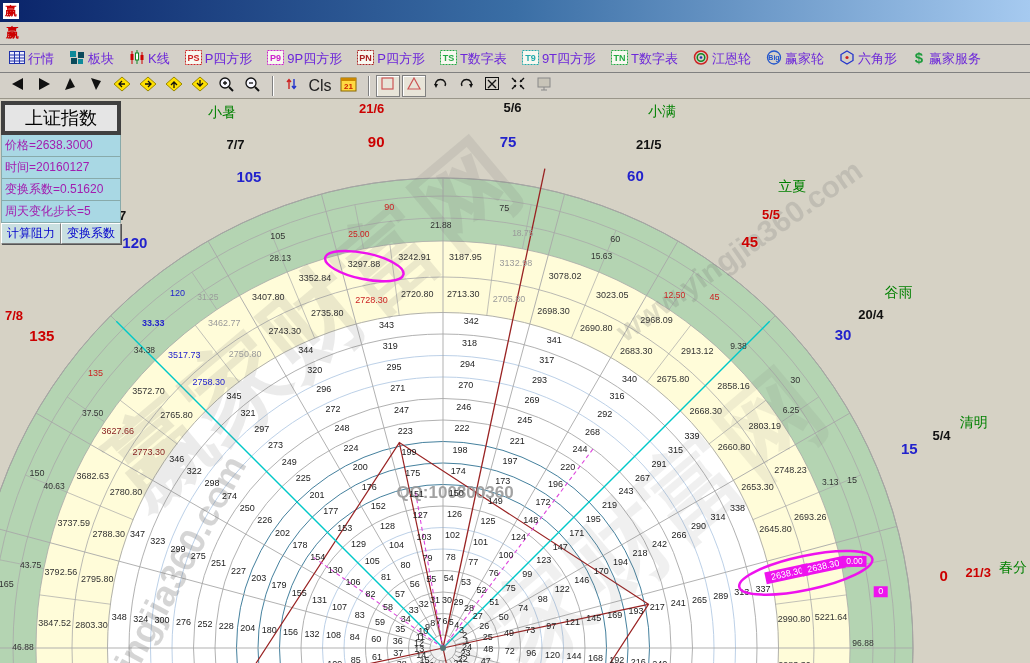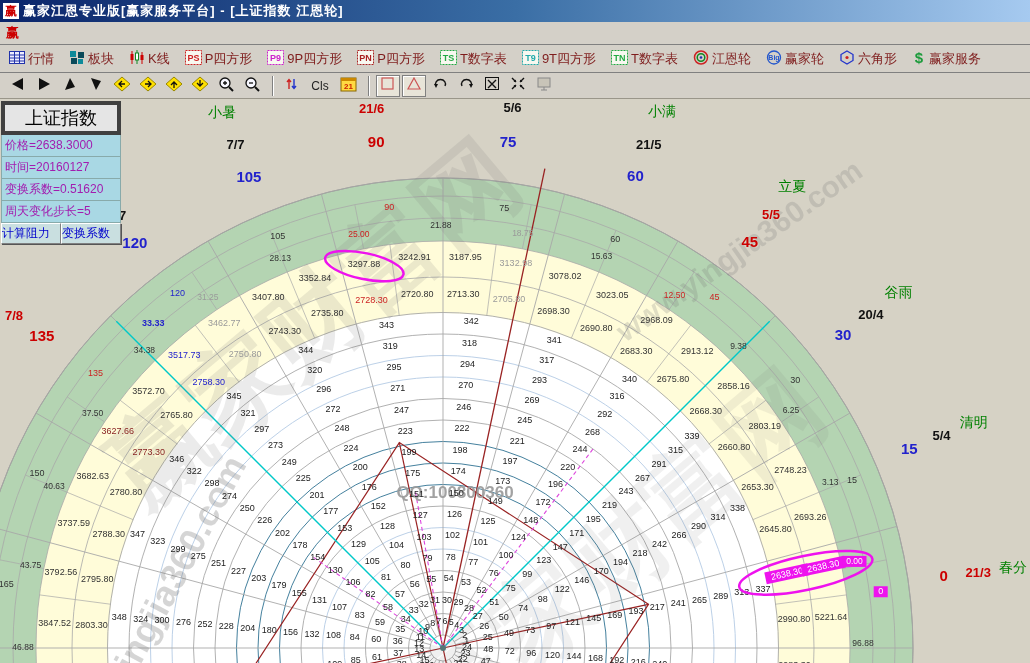--- a/index.html
+++ b/index.html
@@ -11,44 +11,43 @@
   .titlebar .logo { width:16px; height:16px; background:#fff; color:#cc0000; font-weight:bold; font-size:12px; line-height:16px; text-align:center; margin-right:4px; }
   .titlebar .ttl { color:#fff; font-weight:bold; font-size:13px; letter-spacing:1px; }
 
   
   .menubar { height:23px; background:#d4d0c8; border-bottom:1px solid #808080; display:flex; align-items:center; padding-left:4px; }
   .menubar .mlogo { color:#cc0000; font-weight:bold; font-size:13px; margin:0 8px 0 2px; }
   .menubar .mitem { font-size:13px; color:#000; padding:2px 9px; cursor:default; }
 
   
   .toolbar1 { height:28px; background:#d4d0c8; border-bottom:1px solid #808080; display:flex; align-items:center; padding-left:6px; }
-  .tbtn { display:flex; align-items:center; margin-right:9px; padding:2px 3px; font-size:13px; color:#7f1d1d; cursor:default; }
+  .tbtn { display:flex; align-items:center; margin-right:9px; padding:2px 3px; font-size:13px; color:#6d28d9; cursor:default; }
   .tbtn svg { margin-right:3px; }
   .toolbar2 { height:26px; background:#d4d0c8; border-bottom:1px solid #9a968a; display:flex; align-items:center; padding-left:6px; }
   .tbtn2 { width:24px; height:22px; display:flex; align-items:center; justify-content:center; margin-right:2px; cursor:default; }
   .tbtn2.sel { border:1px solid #808080; background:#e8e4d8; box-shadow:inset 1px 1px 0 #fff; }
   .tsep { width:2px; height:20px; border-left:1px solid #808080; border-right:1px solid #fff; margin:0 6px; }
-  .clslbl { font-size:12px; color:#222; }
+  .clslbl { font-size:16px; color:#222; }
 
   
   #chart { position:absolute; left:0; top:99px; width:1030px; height:564px; }
 
   
   .panel { position:absolute; left:1px; top:101px; width:120px; z-index:5; font-size:12px; }
   .panel .phead { background:#e5e5e5; border:4px solid #404040; text-align:center; font-size:18px; color:#000; padding:1px 0; }
   .panel .prow { background:#a9d8e4; border:1px solid #8aa; border-top:none; color:#a21caf; padding:2px 3px; white-space:nowrap; overflow:hidden; }
   .panel .pbtns { display:flex; }
-  .panel .pbtn { flex:1; background:#c9dfe0; border:1px solid #808080; border-top:1px solid #fff; border-left:1px solid #fff; box-shadow:1px 1px 0 #555; color:#0000cc; text-align:left; padding:1px 0; font-size:12px; cursor:default; }
+  .panel .pbtn { flex:1; background:#c9dfe0; border:1px solid #808080; border-top:1px solid #fff; border-left:1px solid #fff; box-shadow:1px 1px 0 #555; color:#0000cc; text-align:center; padding:1px 0; font-size:12px; cursor:default; }
 </style>
 </head>
 <body>
 
 <div class="titlebar">
   <span class="logo">赢</span>
-  <span class="ttl">赢家江恩专业版[赢家服务平台] - [上证指数 江恩轮]</span>
 </div>
 
 <div class="menubar">
   <span class="mlogo">赢</span>
 </div>
 
 <div class="toolbar1" id="toolbar1">
     <span class="tbtn">
       <span><svg width="16" height="15">
           <rect x="0.5" y="1.5" width="15" height="12" fill="#eef" stroke="#2233aa"></rect>

